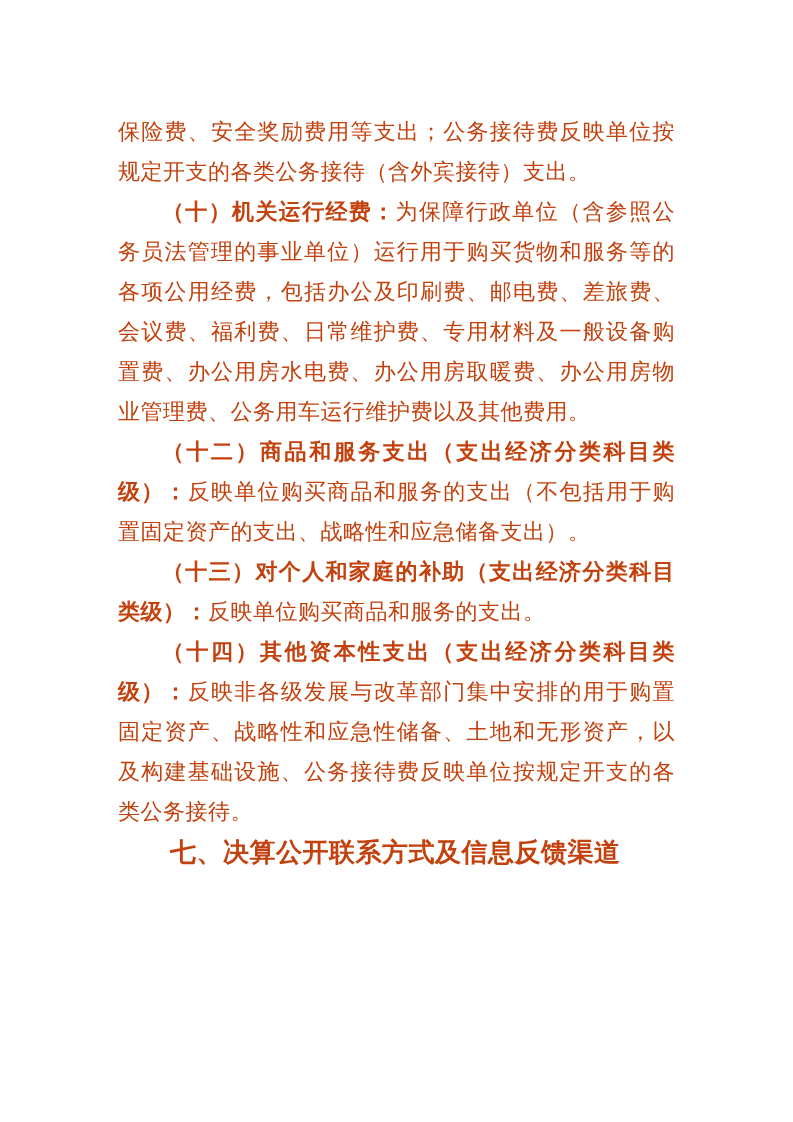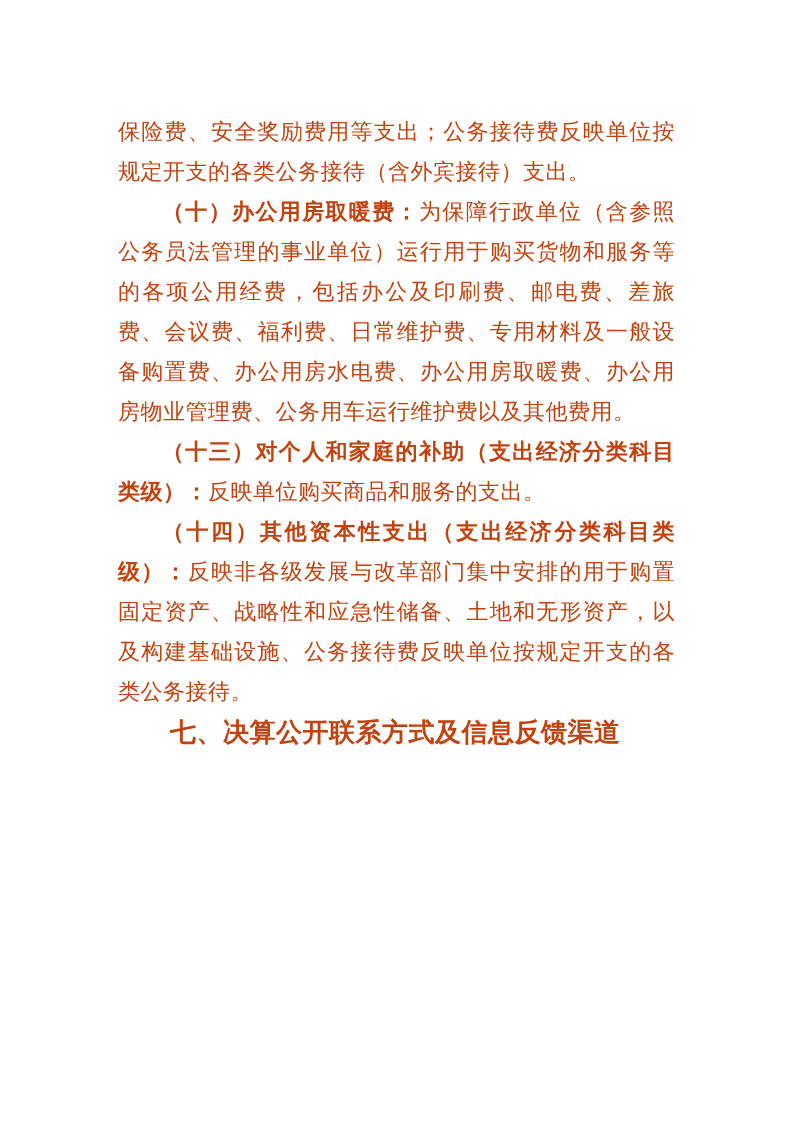--- a/index.html
+++ b/index.html
@@ -37,23 +37,24 @@
     letter-spacing: 0.5px;
   }
 </style>
 </head>
 <body>
 
 <div class="page">
 
   <p class="para no-indent"><span>保险费、安全奖励费用等支出；公务接待费反映单位按规定开支的各类公务接待（含外宾接待）支出。</span></p>
 
-  <p class="para"><span class="lead">（十）办公用房取暖费：</span><span>为保障行政单位（含参照公务员法管理的事业单位）运行用于购买货物和服务等的各项公用经费，包括办公及印刷费、邮电费、差旅费、会议费、福利费、日常维护费、专用材料及一般设备购置费、办公用房水电费、办公用房取暖费、办公用房物业管理费、公务用车运行维护费以及其他费用。</span></p>
+  <p class="para"><span class="lead">（十）机关运行经费：</span><span>为保障行政单位（含参照公务员法管理的事业单位）运行用于购买货物和服务等的各项公用经费，包括办公及印刷费、邮电费、差旅费、会议费、福利费、日常维护费、专用材料及一般设备购置费、办公用房水电费、办公用房取暖费、办公用房物业管理费、公务用车运行维护费以及其他费用。</span></p>
 
 
+  <p class="para"><span class="lead">（十二）商品和服务支出（支出经济分类科目类级）：</span><span>反映单位购买商品和服务的支出（不包括用于购置固定资产的支出、战略性和应急储备支出）。</span></p>
 
   <p class="para"><span class="lead">（十三）对个人和家庭的补助（支出经济分类科目类级）：</span><span>反映单位购买商品和服务的支出。</span></p>
 
   <p class="para"><span class="lead">（十四）其他资本性支出（支出经济分类科目类级）：</span><span>反映非各级发展与改革部门集中安排的用于购置固定资产、战略性和应急性储备、土地和无形资产，以及构建基础设施、公务接待费反映单位按规定开支的各类公务接待。</span></p>
 
   <h2 class="heading">七、决算公开联系方式及信息反馈渠道</h2>
 
 
 </div>
 

